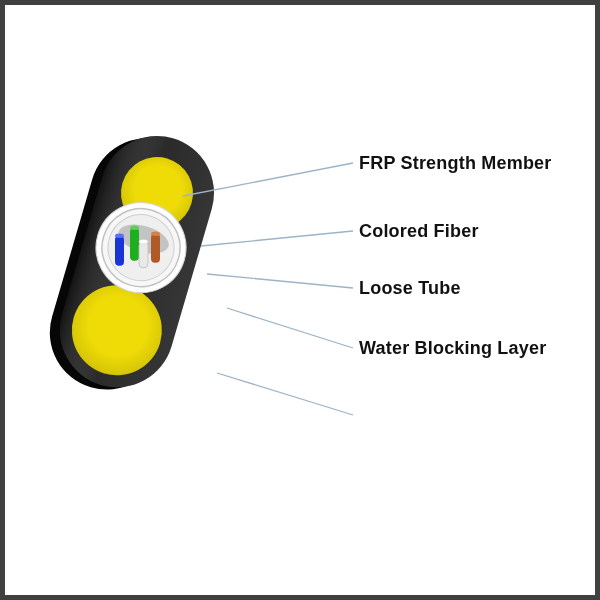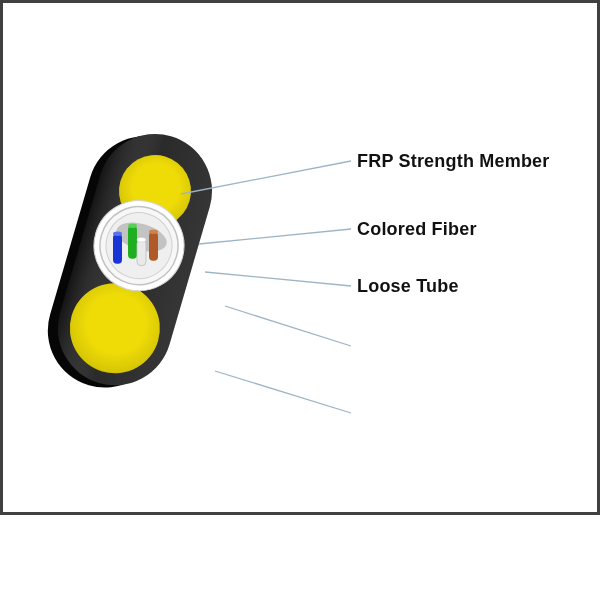--- a/index.html
+++ b/index.html
@@ -4,23 +4,23 @@
 <style>
   html, body {
     margin: 0;
     padding: 0;
     background: #ffffff;
     font-family: "Liberation Sans", sans-serif;
   }
   .canvas {
     position: relative;
     width: 600px;
-    height: 515px;
+    height: 600px;
     box-sizing: border-box;
-    border: 3px solid #404040;
+    border: 5px solid #404040;
     background: #ffffff;
     overflow: hidden;
   }
   .diagram-svg {
     position: absolute;
     left: 0;
     top: 0;
   }
   .part-label {
     position: absolute;
@@ -96,14 +96,15 @@
       <line x1="196" y1="241" x2="348" y2="226"></line>
       <line x1="202" y1="269" x2="348" y2="283"></line>
       <line x1="222" y1="303" x2="348" y2="343"></line>
       <line x1="212" y1="368" x2="348" y2="410"></line>
     </g>
   </svg>
 
   <div class="part-label" style="top:147px">FRP Strength Member</div>
   <div class="part-label" style="top:215px">Colored Fiber</div>
   <div class="part-label" style="top:272px">Loose Tube</div>
+  <div class="part-label" style="top:332px">Water Blocking Layer</div>
 
 </div>
 
 </body></html>

